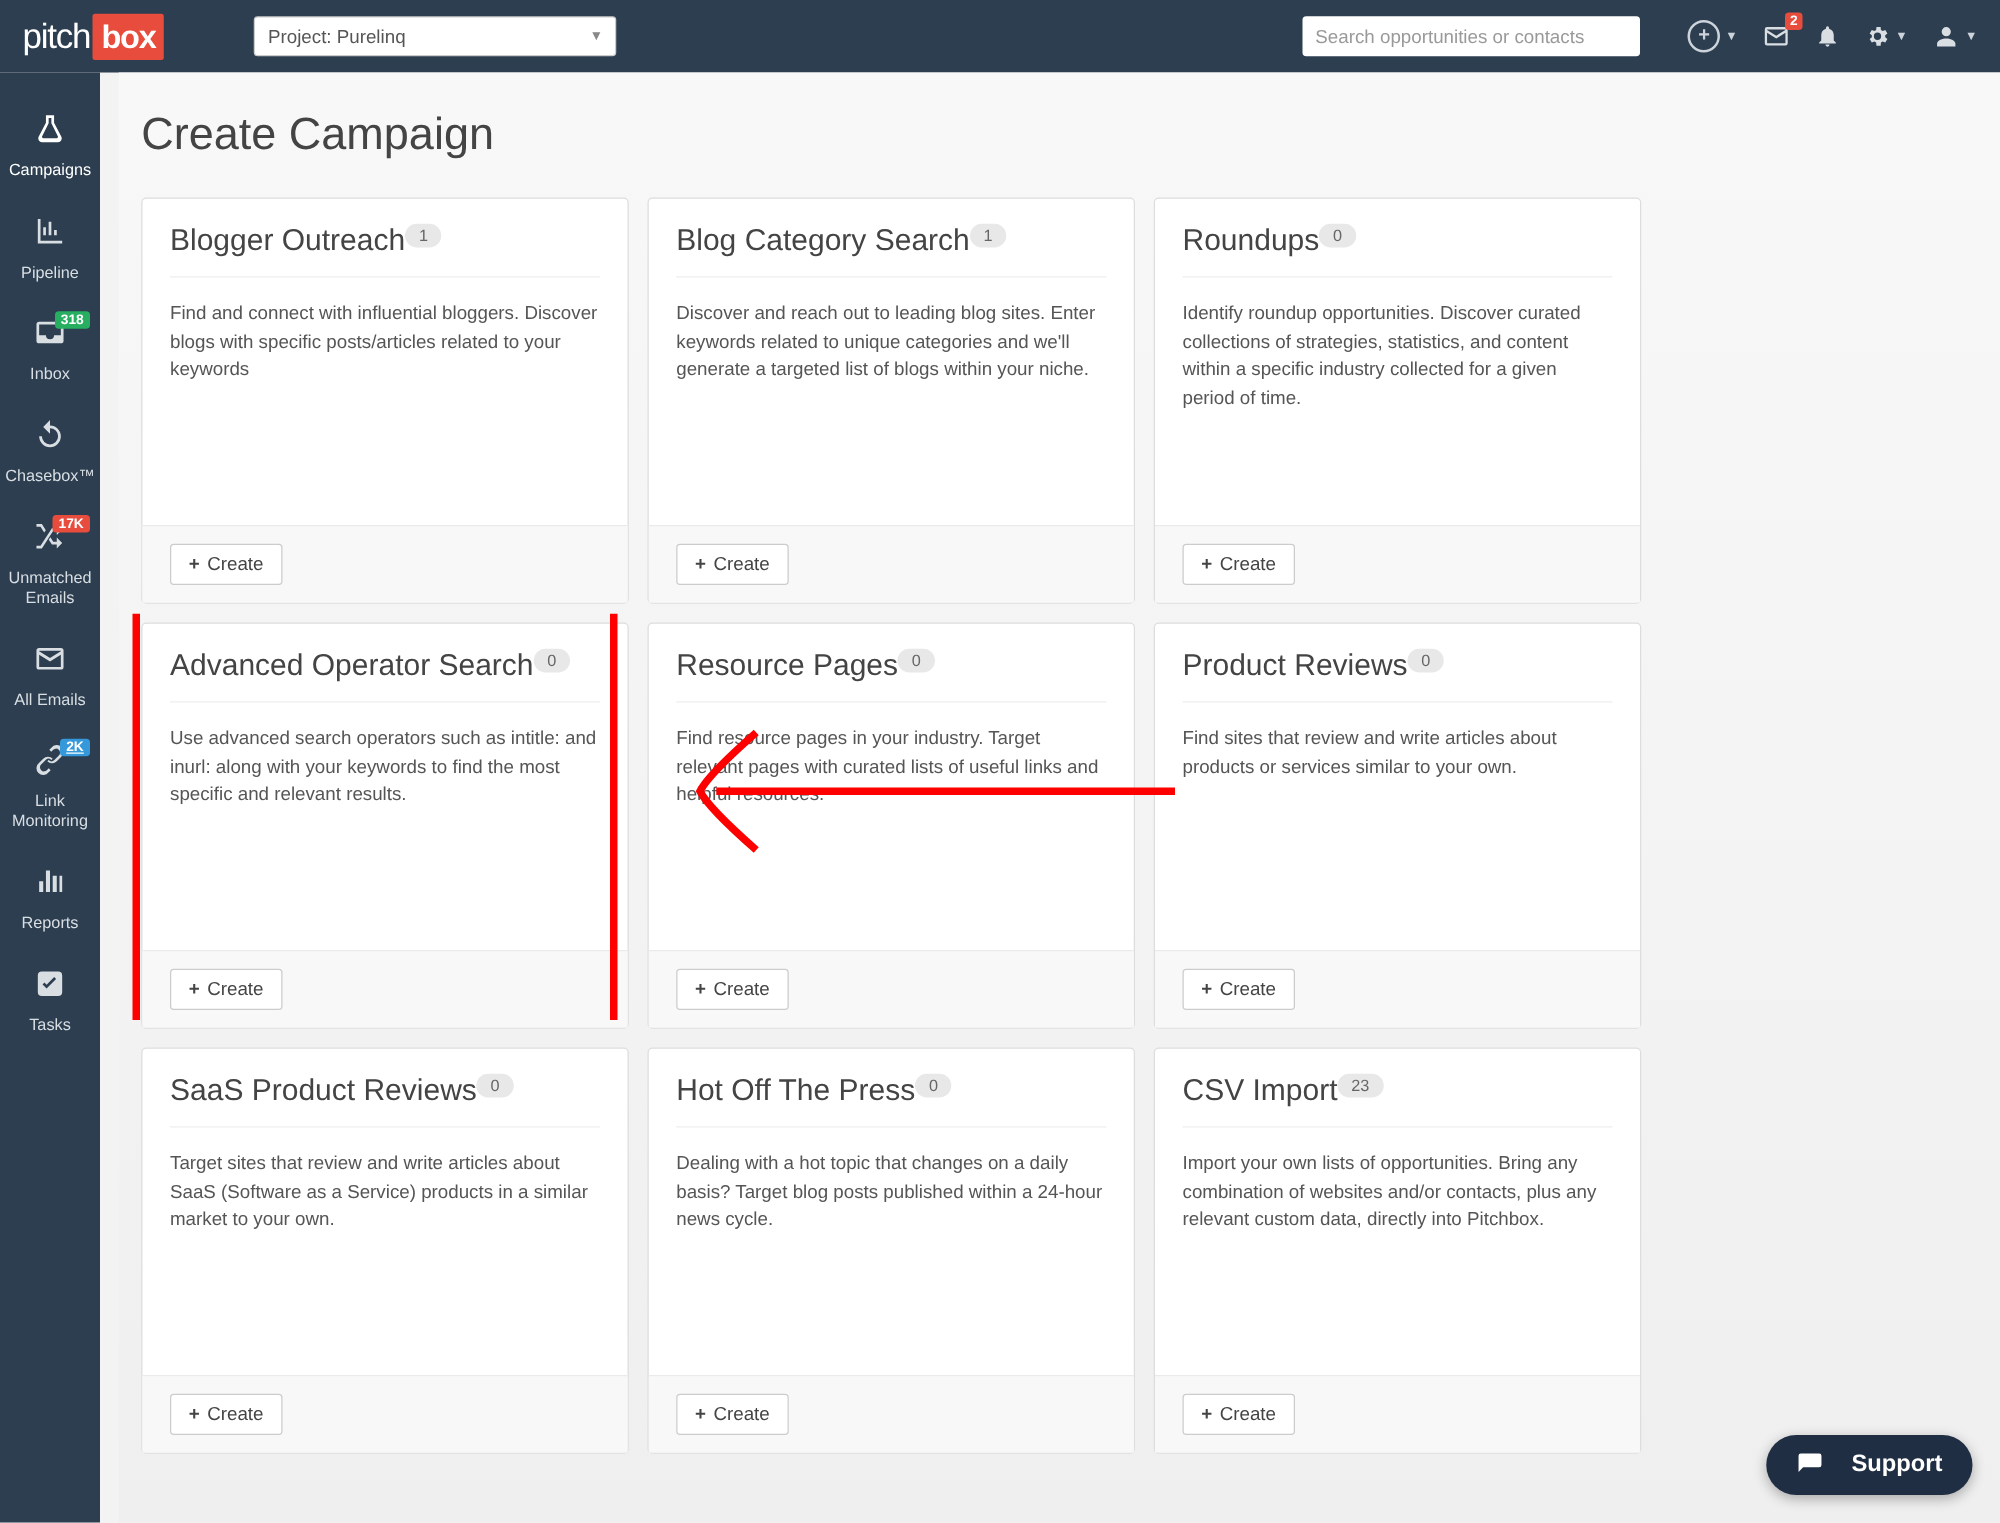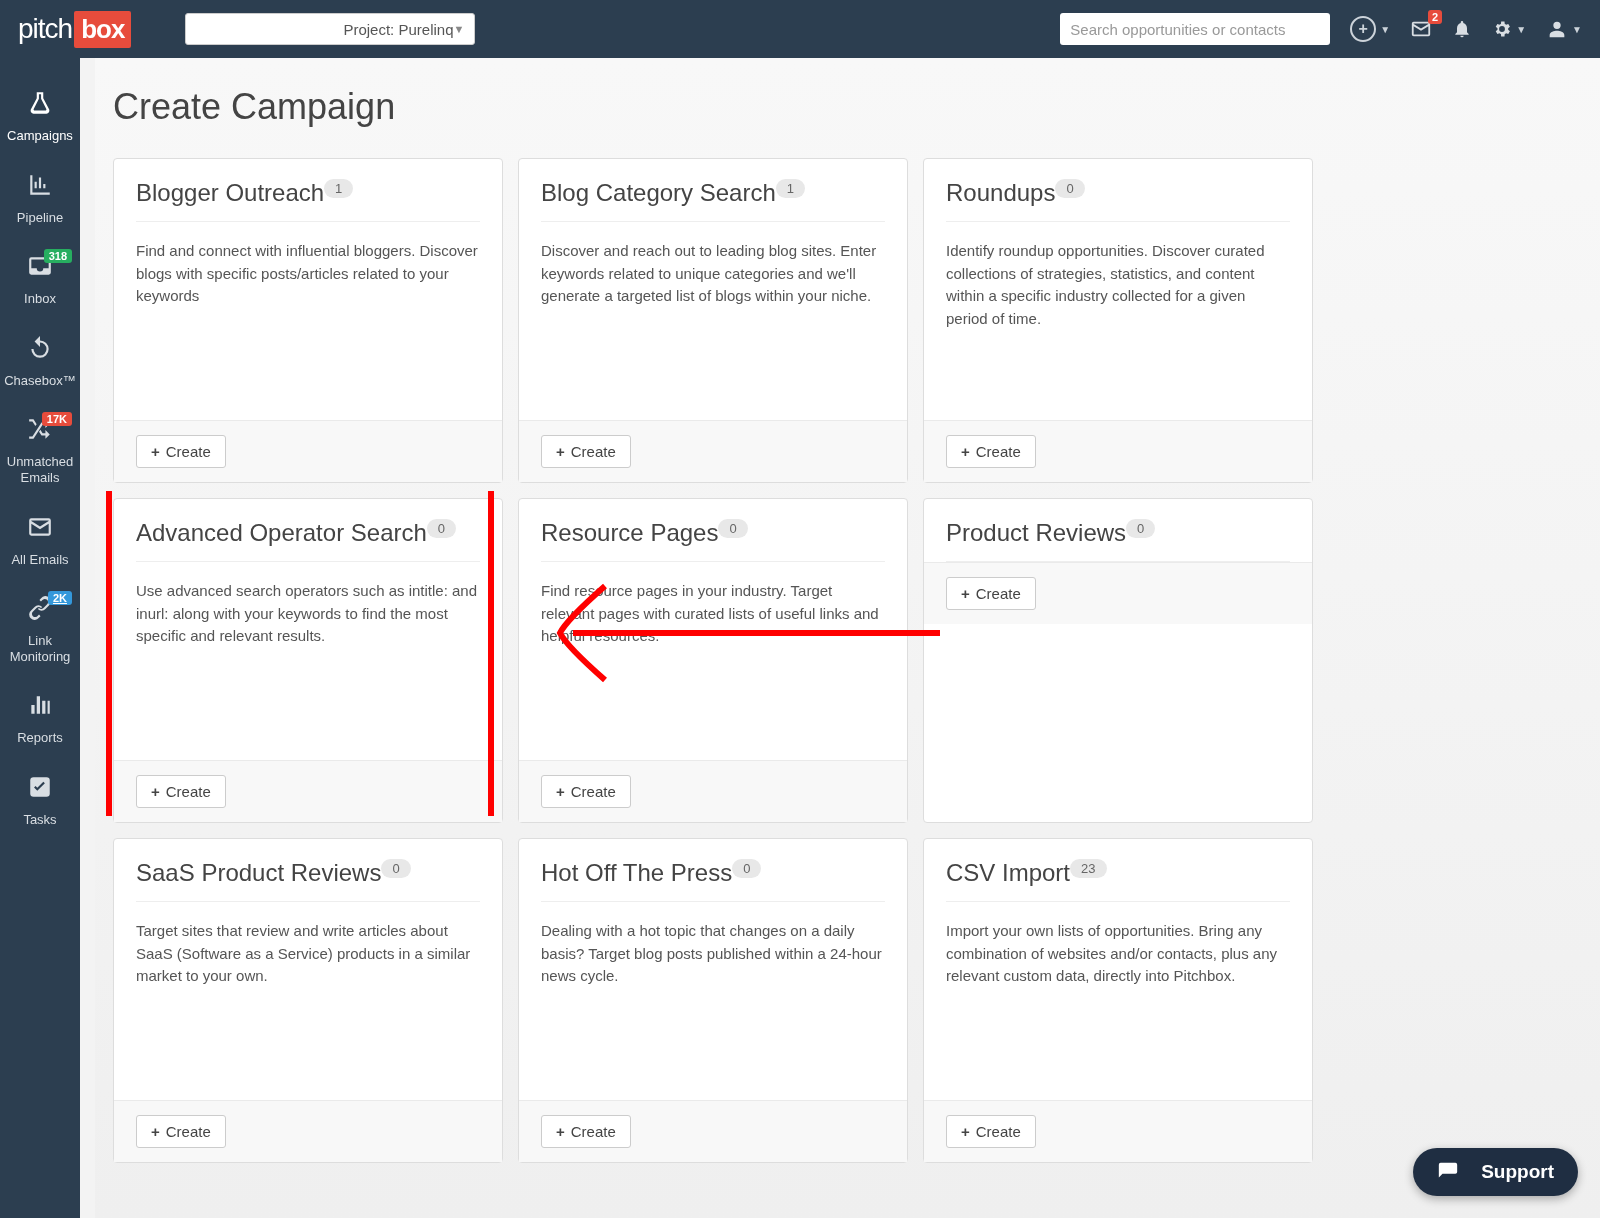--- a/index.html
+++ b/index.html
@@ -12,21 +12,21 @@
   overflow: hidden;
 }
 
 
 .topbar {
   height: 58px;
   background: #2c3e50;
   display: flex;
   align-items: center;
   padding: 0 18px;
-  gap: 4px;
+  gap: 22px;
 }
 .logo {
   display: flex;
   align-items: center;
   font-size: 28px;
   font-weight: 300;
   color: #fff;
   letter-spacing: -1px;
 }
 .logo-box {
@@ -39,21 +39,21 @@
   font-size: 26px;
 }
 .project-select {
   background: #fff;
   border: 1px solid #ccc;
   border-radius: 3px;
   height: 32px;
   width: 290px;
   display: flex;
   align-items: center;
-  justify-content: flex-end;
+  justify-content: space-between;
   padding: 0 10px;
   font-size: 15px;
   color: #555;
   margin-left: 50px;
 }
 .project-caret { color: #888; font-size: 11px; }
 .top-search {
   margin-left: auto;
   width: 270px;
   height: 32px;
@@ -398,20 +398,21 @@
         <div class="card-footer"><button class="create-btn">
             <span class="plus-sm">+</span>
             <span>Create</span>
           </button></div>
       </div>
       <div class="card">
         <div class="card-header">
           <div class="card-title">Product Reviews</div>
           <div class="count-badge">0</div>
         </div>
+        <div class="card-body">Find sites that review and write articles about products or services similar to your own.</div>
         <div class="card-footer"><button class="create-btn">
             <span class="plus-sm">+</span>
             <span>Create</span>
           </button></div>
       </div>
       <div class="card">
         <div class="card-header">
           <div class="card-title">SaaS Product Reviews</div>
           <div class="count-badge">0</div>
         </div>

